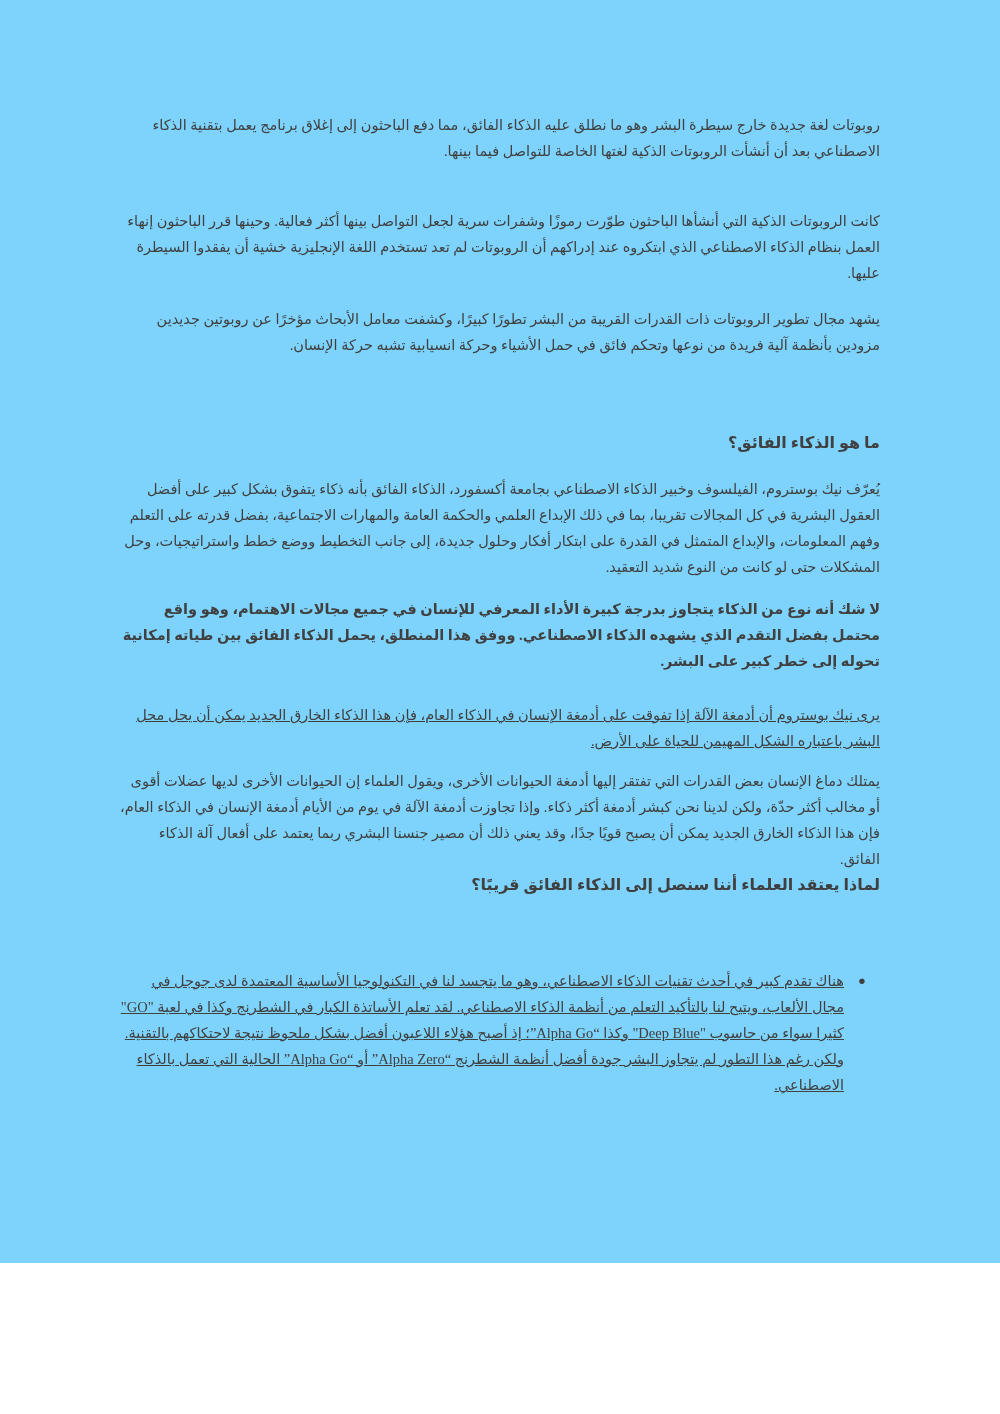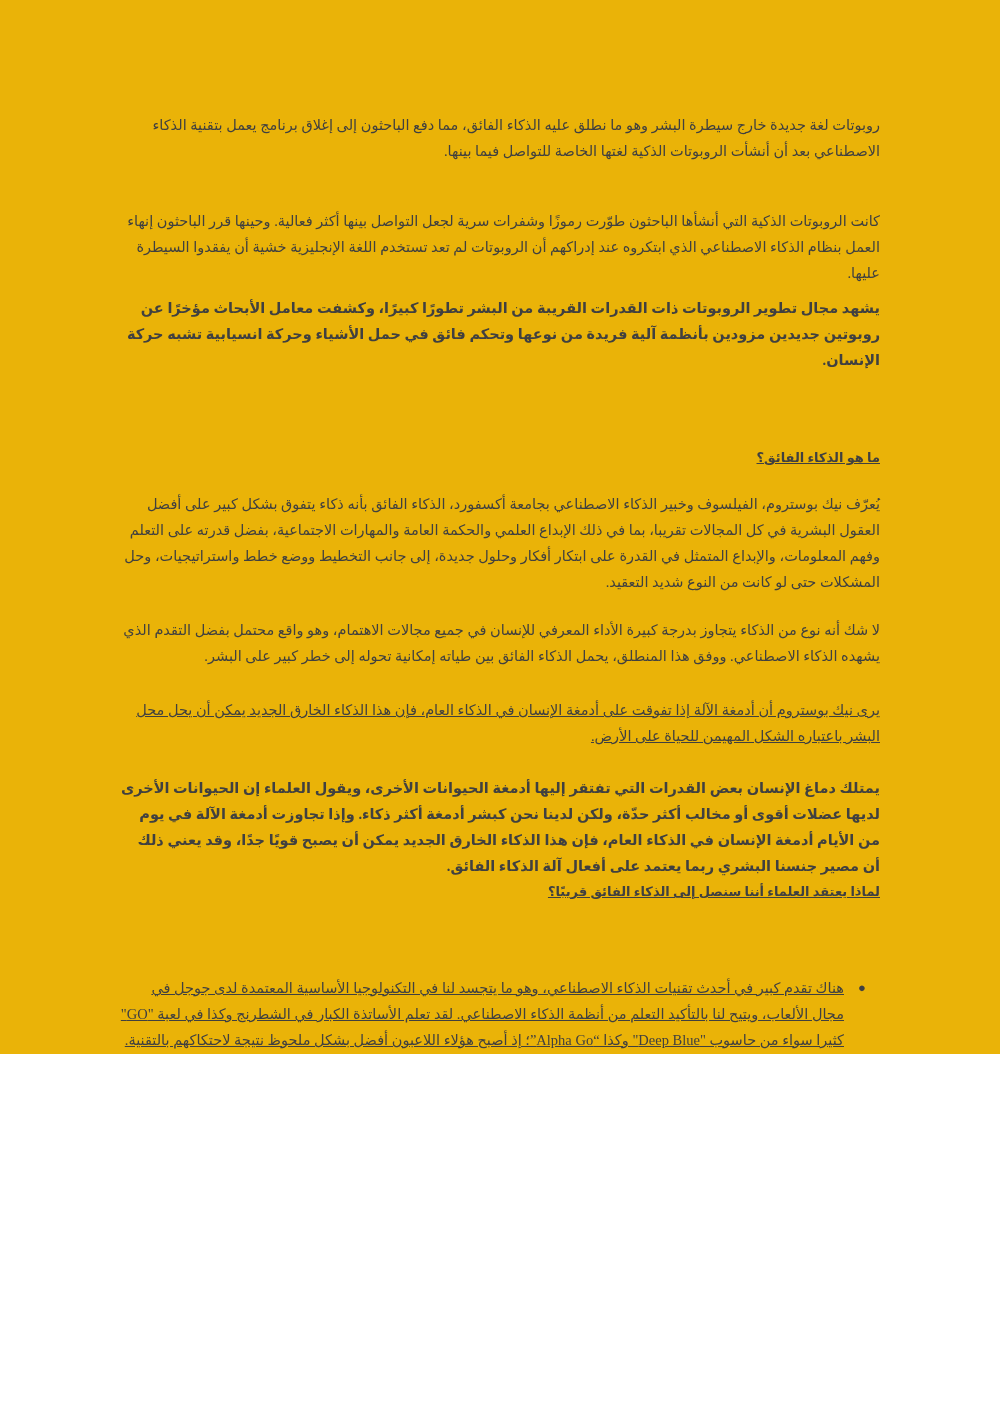--- a/index.html
+++ b/index.html
@@ -3,22 +3,22 @@
 <meta charset="utf-8">
 <style>
   html, body {
     margin: 0;
     padding: 0;
     background: #ffffff;
   }
   .page {
     position: relative;
     width: 1000px;
-    height: 1054px;
-    background: #eab308;
+    height: 1263px;
+    background: #7dd3fc;
     overflow: hidden;
     font-family: "Liberation Serif", "DejaVu Sans", serif;
   }
   .content {
     position: absolute;
     left: 120px;
     top: 0;
     width: 760px;
     direction: rtl;
     text-align: right;
@@ -26,22 +26,21 @@
     font-size: 14.5px;
     line-height: 26px;
     unicode-bidi: plaintext;
   }
   .para {
     margin: 0;
   }
   .heading {
     margin: 0;
     font-weight: bold;
-    text-decoration: underline;
-    font-size: 13px;
+    font-size: 16px;
   }
   .bullet-item {
     display: flex;
     flex-direction: row; 
     align-items: flex-start;
   }
   .bullet-marker {
     flex: 0 0 36px;
     width: 36px;
     text-align: center;
@@ -50,26 +49,26 @@
     color: #404040;
   }
   .bullet-text {
     flex: 1 1 auto;
     text-decoration: underline;
   }
   
   .mt-p1  { margin-top: 112px; }
   .mt-p2  { margin-top: 44px; }
   .mt-p3  { margin-top: 24px; }
-  .mt-p4  { margin-top: 9px; font-weight: bold; }
+  .mt-p4  { margin-top: 20px; }
   .mt-h1  { margin-top: 72px; }
   .mt-p5  { margin-top: 20px; }
-  .mt-p6  { margin-top: 22px; }
+  .mt-p6  { margin-top: 16px; font-weight: bold; }
   .mt-p7  { margin-top: 28px; text-decoration: underline; }
-  .mt-p8  { margin-top: 26px; font-weight: bold; }
+  .mt-p8  { margin-top: 14px; }
   .mt-h2  { }
   .mt-b1  { margin-top: 70px; }
 </style>
 </head>
 <body>
 
 <div class="page">
   <div class="content">
 
     <p class="para mt-p1">روبوتات لغة جديدة خارج سيطرة البشر وهو ما نطلق عليه الذكاء الفائق، مما دفع الباحثون إلى إغلاق برنامج يعمل بتقنية الذكاء الاصطناعي بعد أن أنشأت الروبوتات الذكية لغتها الخاصة للتواصل فيما بينها.</p>

